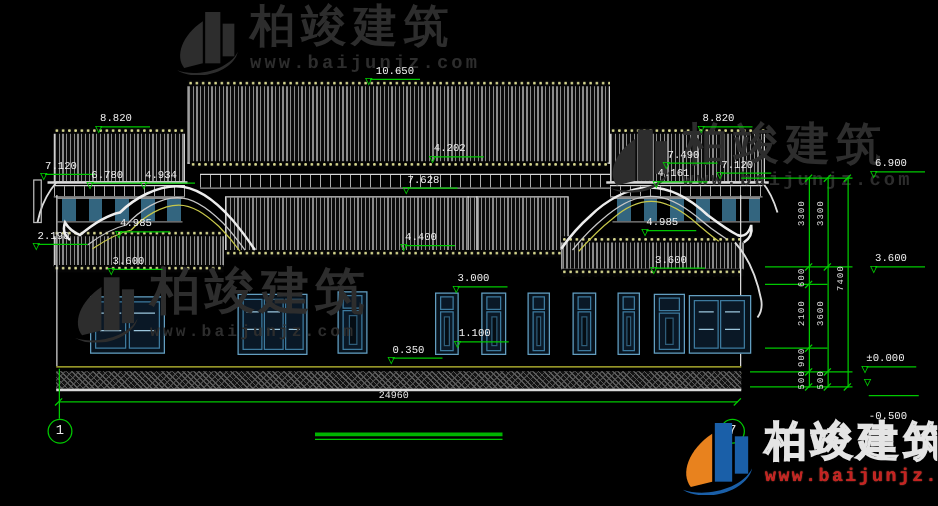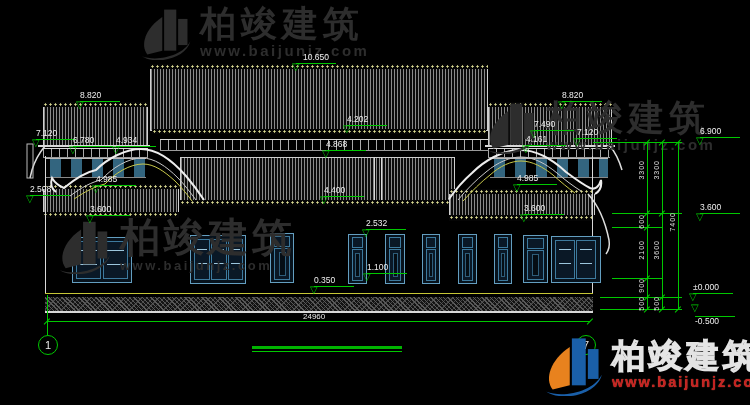--- a/index.html
+++ b/index.html
@@ -1,17 +1,17 @@
 <!DOCTYPE html>
 <html><head>
 <meta charset="utf-8">
 <style>
   html,body{margin:0;padding:0;background:#000;}
   #canvas{position:relative;width:750px;height:405px;background:#000;overflow:hidden;
-          font-family:Liberation Sans, sans-serif;}
+          font-family:Liberation Mono, monospace;}
   
   .caps{position:absolute;height:5px;z-index:2;
         background-image:radial-gradient(circle 1.6px at 2.5px 2.5px,#d8d890 60%,transparent 70%);
         background-size:5px 5px;background-color:#050505;}
   .roof{position:absolute;z-index:2;background:#0b0b0b;
         background-image:repeating-linear-gradient(90deg,#8a8a8a 0 1px,#0b0b0b 1px 3px);
         border-left:1px solid #cfcfcf;border-right:1px solid #cfcfcf;border-bottom:1px solid #cfcfcf;}
   .roof.top{border-top:1px solid #cfcfcf;}
   .brk{position:absolute;z-index:2;border-top:1px solid #d8d8d8;border-bottom:1px solid #9a9a9a;
        background-image:repeating-linear-gradient(90deg,#aaa 0 1px,transparent 1px 8px);}
@@ -32,21 +32,21 @@
   .dtop{top:2px;height:9px;}
   .dbody{top:14px;bottom:2px;}
   .dbody:before{content:"";position:absolute;left:25%;right:25%;top:3px;bottom:3px;border:1px solid #2e5d7a;background:#050d14;}
   
   .gl{position:absolute;background:#00c800;z-index:6;}
   .tk{position:absolute;width:8px;height:1.3px;background:#00d000;transform:rotate(-45deg);z-index:7;}
   .ev{position:absolute;z-index:7;width:40px;}
   .evt{display:block;color:#efefef;font-size:8.5px;line-height:9px;white-space:nowrap;}
   .evl{display:block;height:1px;background:#00c800;width:40px;margin-top:1px;}
   .evd{position:absolute;left:-4px;top:10px;color:#00d000;font-size:10px;line-height:8px;}
-  .ev.up .evt{margin-top:12px;}
+  .ev.up .evt{margin-top:24px;}
   .ev.up .evl{position:absolute;top:10px;left:0;}
   .ev.up .evd{top:-1px;}
   .vd{position:absolute;color:#e0e0e0;font-size:7px;z-index:7;writing-mode:vertical-rl;transform:rotate(180deg);letter-spacing:1px;}
   .dimtext{position:absolute;color:#e8e8e8;font-size:8px;z-index:7;white-space:nowrap;}
   .bubble{position:absolute;width:18px;height:18px;border:1.5px solid #00c800;border-radius:50%;
           color:#e8e8e8;font-size:11px;line-height:18px;text-align:center;z-index:7;background:#000;}
   .titleblock{position:absolute;z-index:7;color:#f2f2f2;white-space:nowrap;}
   .titleblock .big{font-size:17px;font-weight:bold;letter-spacing:1px;}
   .titleblock .scale{font-size:13px;font-weight:bold;margin-left:6px;}
   
@@ -240,46 +240,46 @@
       <span class="evt">4.934</span>
       <span class="evl"></span>
       <span class="evd">▽</span>
     </div>
   <div class="ev" style="left:96px;top:175px;">
       <span class="evt">4.985</span>
       <span class="evl"></span>
       <span class="evd">▽</span>
     </div>
   <div class="ev" style="left:30px;top:185px;">
-      <span class="evt">2.508</span>
+      <span class="evt">2.190</span>
       <span class="evl"></span>
       <span class="evd">▽</span>
     </div>
   <div class="ev" style="left:90px;top:205px;">
       <span class="evt">3.600</span>
       <span class="evl"></span>
       <span class="evd">▽</span>
     </div>
   <div class="ev" style="left:347px;top:115px;">
       <span class="evt">4.202</span>
       <span class="evl"></span>
       <span class="evd">▽</span>
     </div>
   <div class="ev" style="left:326px;top:140px;">
-      <span class="evt">4.868</span>
+      <span class="evt">7.628</span>
       <span class="evl"></span>
       <span class="evd">▽</span>
     </div>
   <div class="ev" style="left:324px;top:186px;">
       <span class="evt">4.400</span>
       <span class="evl"></span>
       <span class="evd">▽</span>
     </div>
   <div class="ev" style="left:366px;top:219px;">
-      <span class="evt">2.532</span>
+      <span class="evt">3.000</span>
       <span class="evl"></span>
       <span class="evd">▽</span>
     </div>
   <div class="ev" style="left:367px;top:263px;">
       <span class="evt">1.100</span>
       <span class="evl"></span>
       <span class="evd">▽</span>
     </div>
   <div class="ev" style="left:314px;top:276px;">
       <span class="evt">0.350</span>

